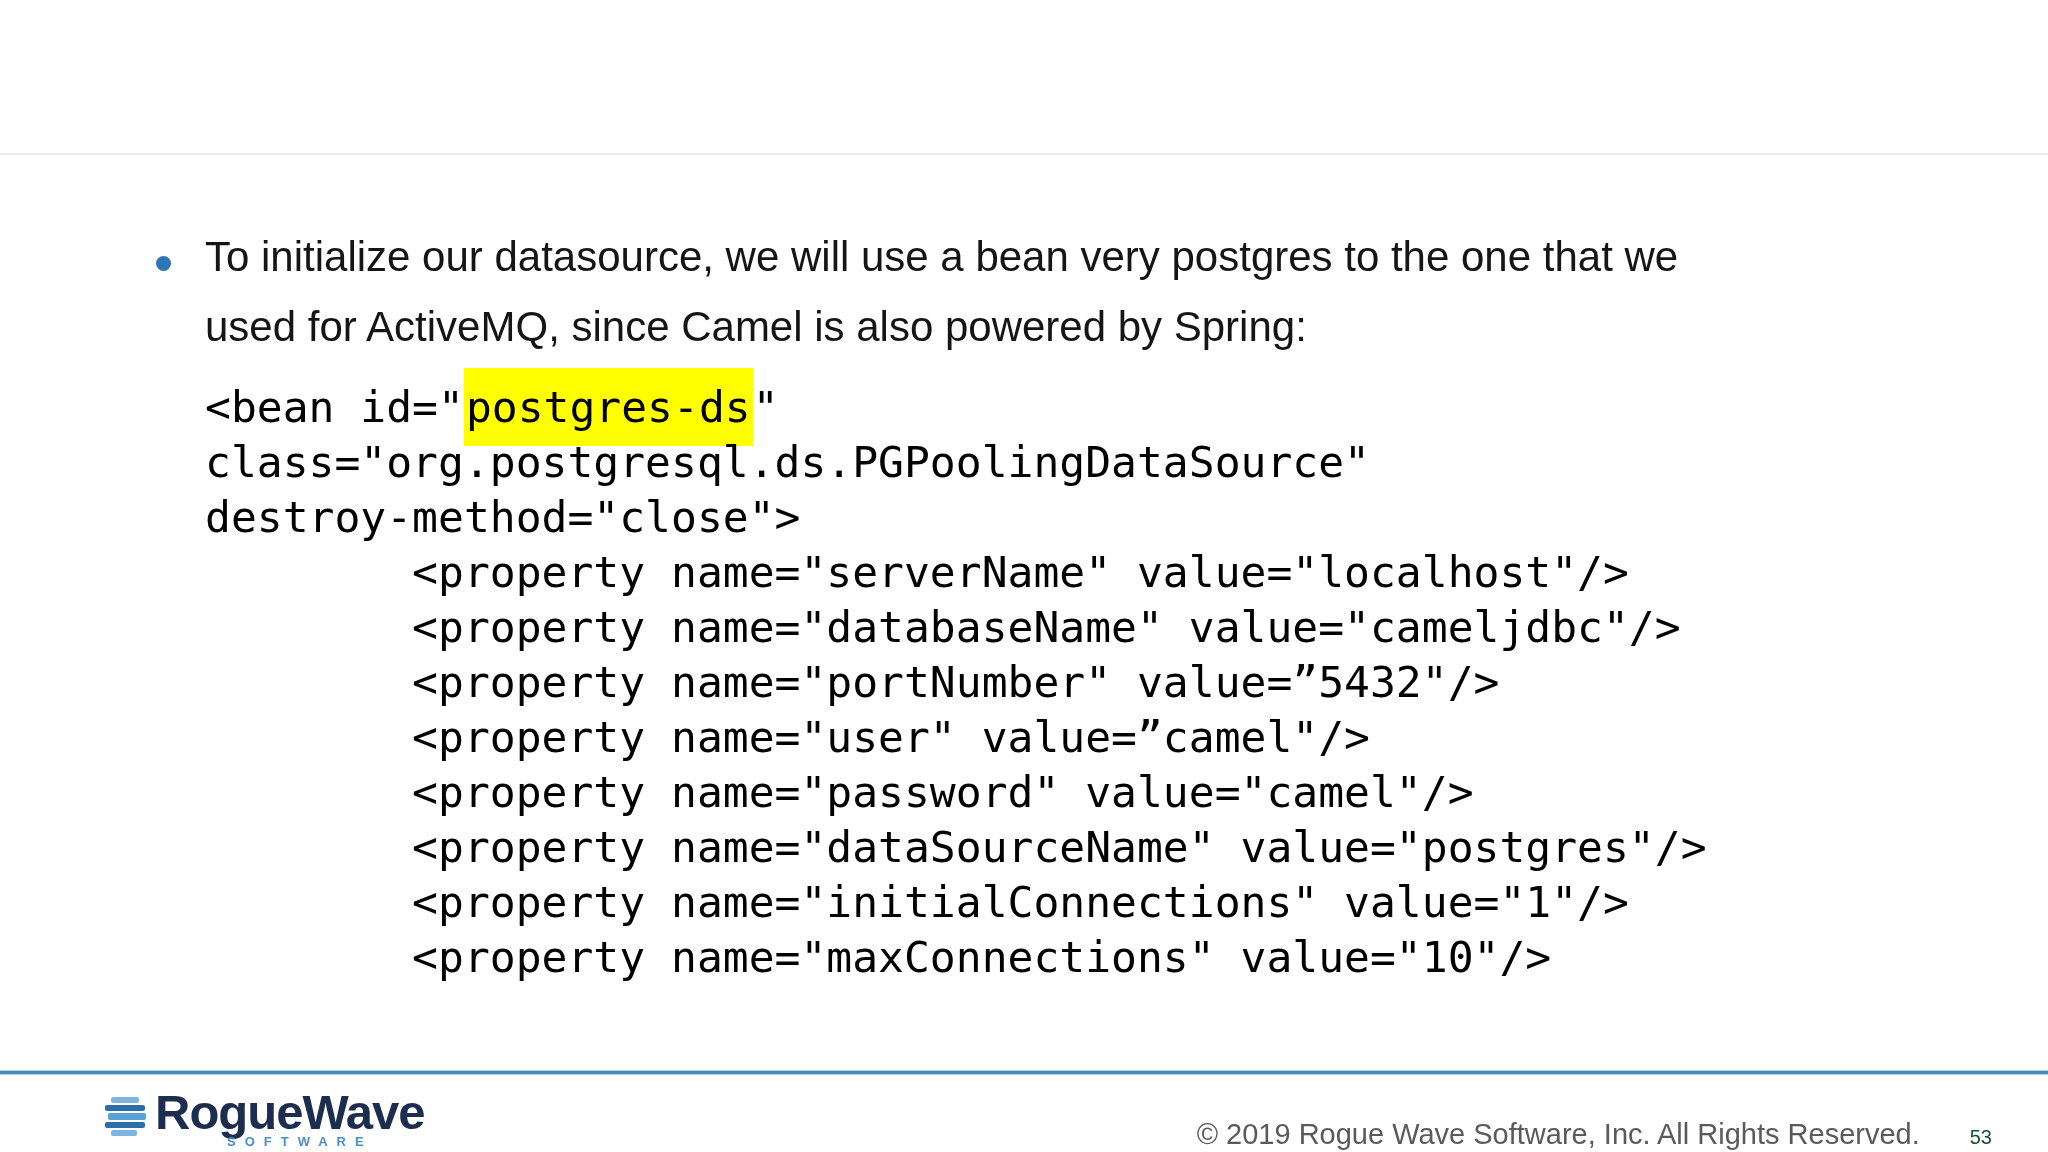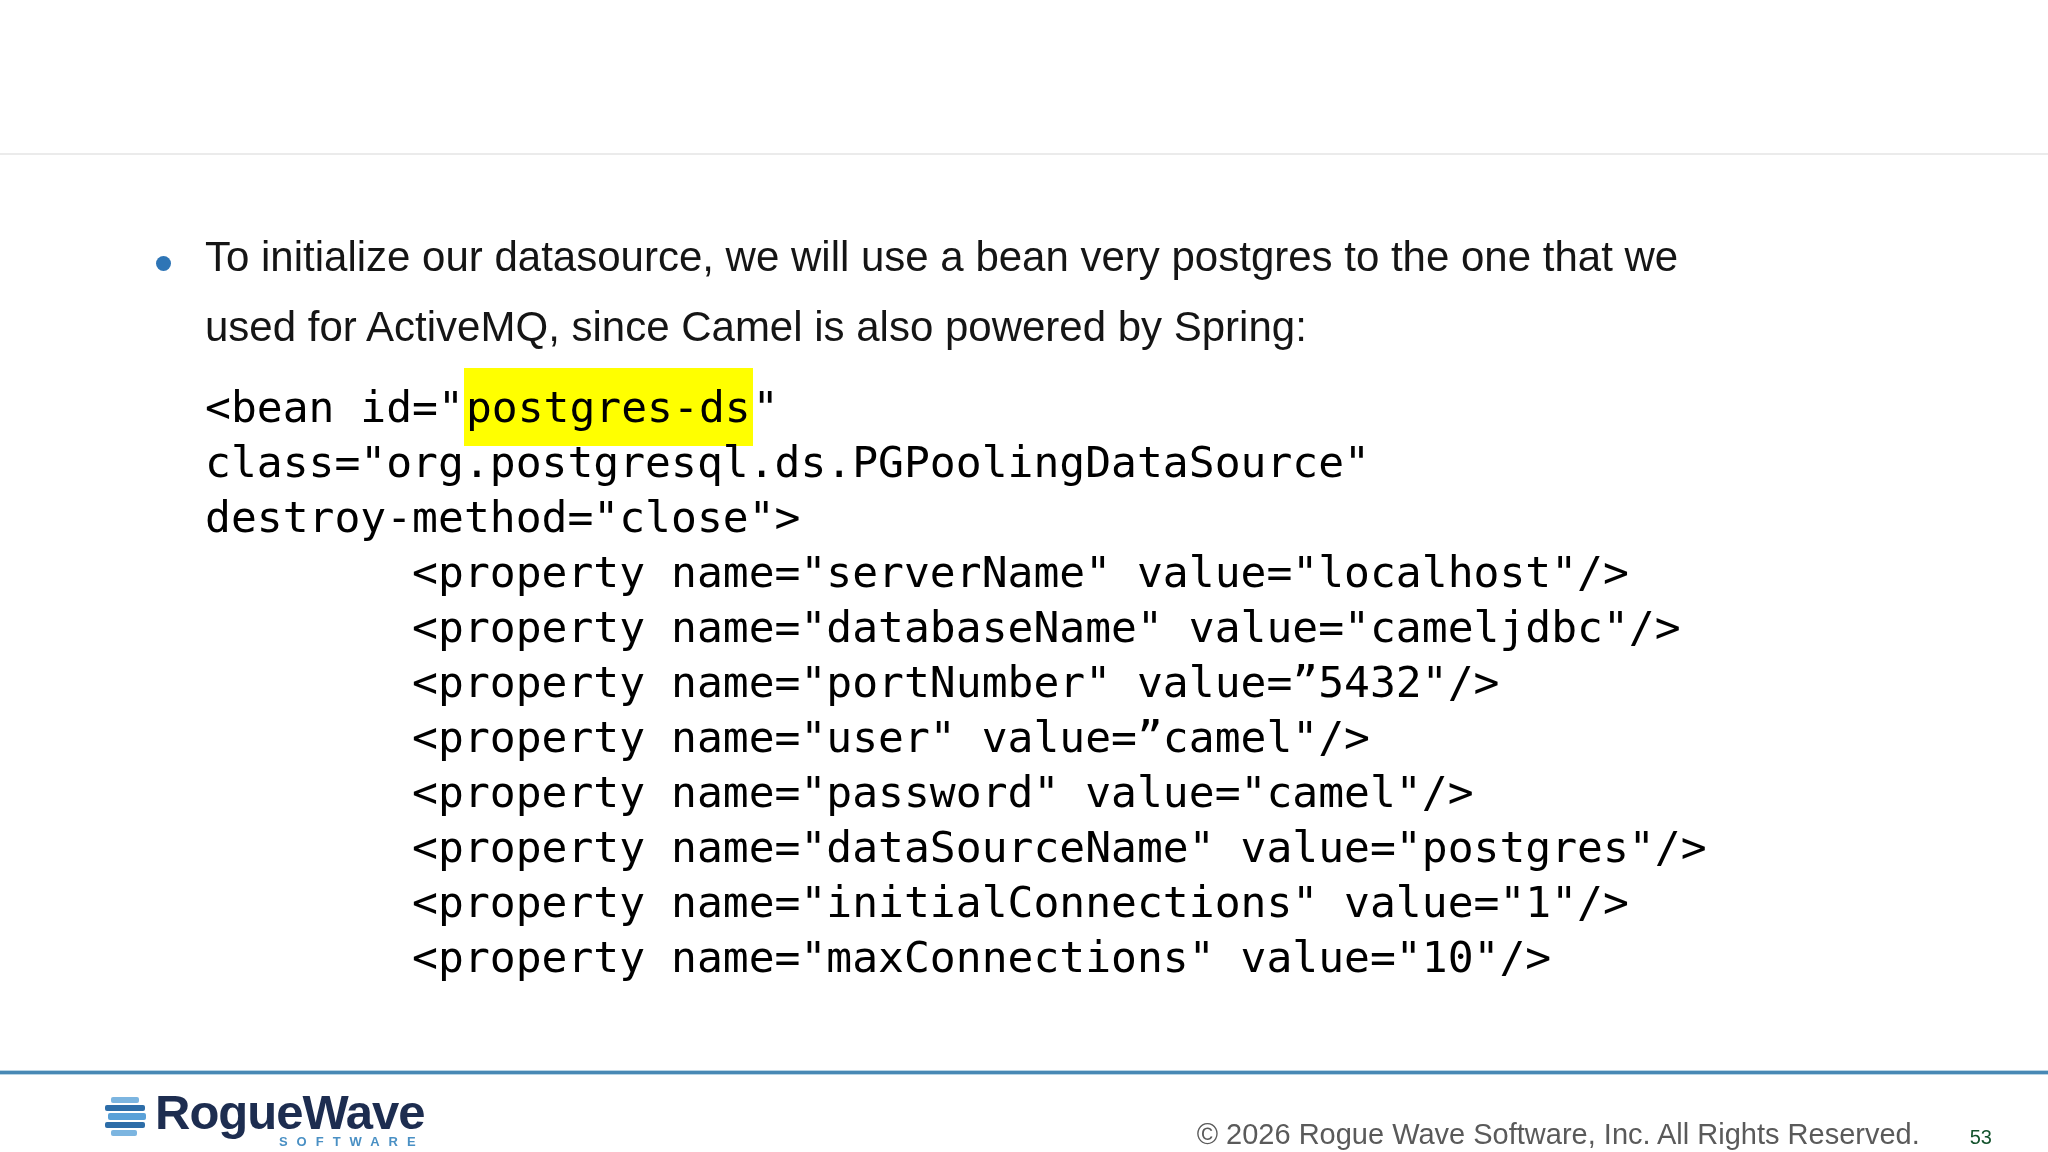--- a/index.html
+++ b/index.html
@@ -101,23 +101,22 @@
     letter-spacing: -1px;
     color: #1d2d50;
     line-height: 40px;
     display: block;
   }
   .logo-sub {
     font-size: 13px;
     font-weight: bold;
     letter-spacing: 9px;
     color: #4a90c4;
-    margin-left: 112px;
+    margin-left: 72px;
     margin-top: 2px;
-    text-align: right;
   }
   .footer-right {
     position: absolute;
     right: 56px;
     top: 1118px;
     display: flex;
     align-items: baseline;
     gap: 50px;
   }
   .copyright {
@@ -169,17 +168,17 @@
       <rect x="2" y="26" width="40" height="6" rx="2" fill="#2d6da8"></rect>
       <rect x="8" y="34" width="26" height="6" rx="2" fill="#7cb5e0"></rect>
     </svg>
     <div class="logo-textwrap">
       <span class="logo-text">RogueWave</span>
       <div class="logo-sub">SOFTWARE</div>
     </div>
   </div>
 
   <div class="footer-right">
-    <span class="copyright">© 2026 Rogue Wave Software, Inc. All Rights Reserved.</span>
+    <span class="copyright">© 2019 Rogue Wave Software, Inc. All Rights Reserved.</span>
     <span class="page-number">53</span>
   </div>
 
 </div>
 
 </body></html>

